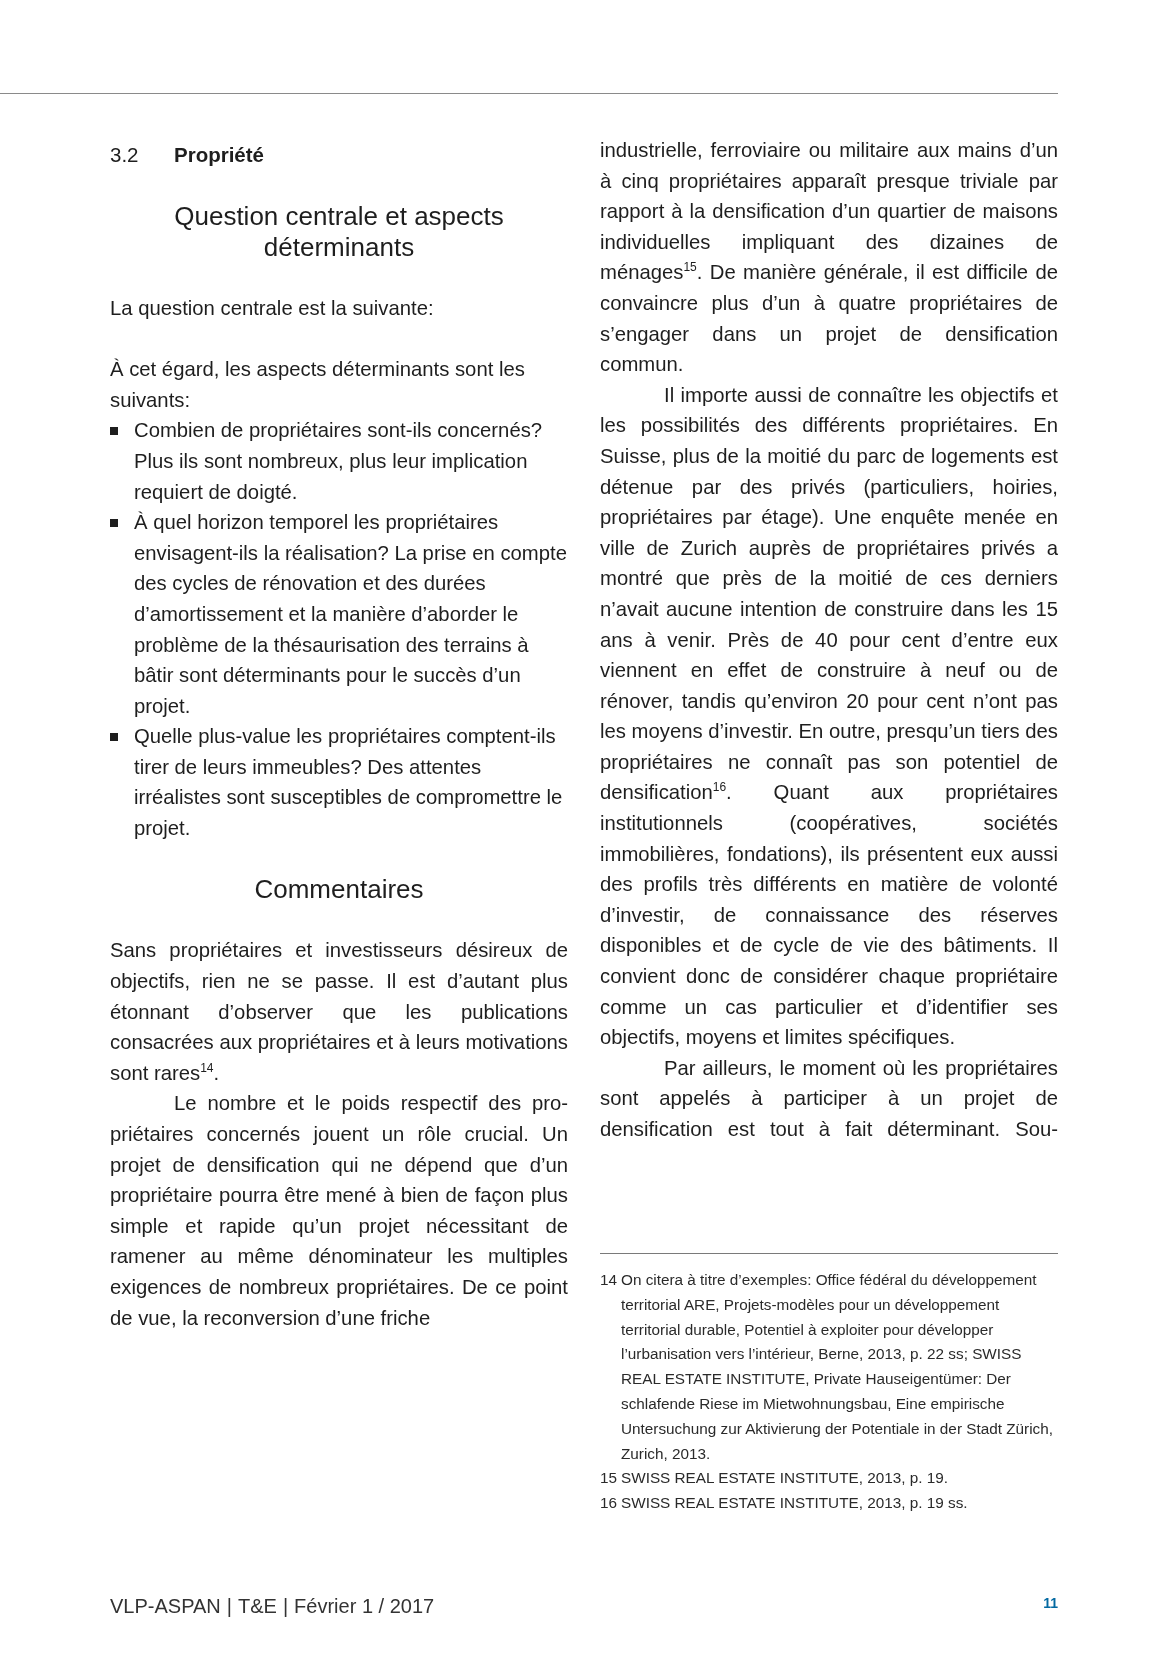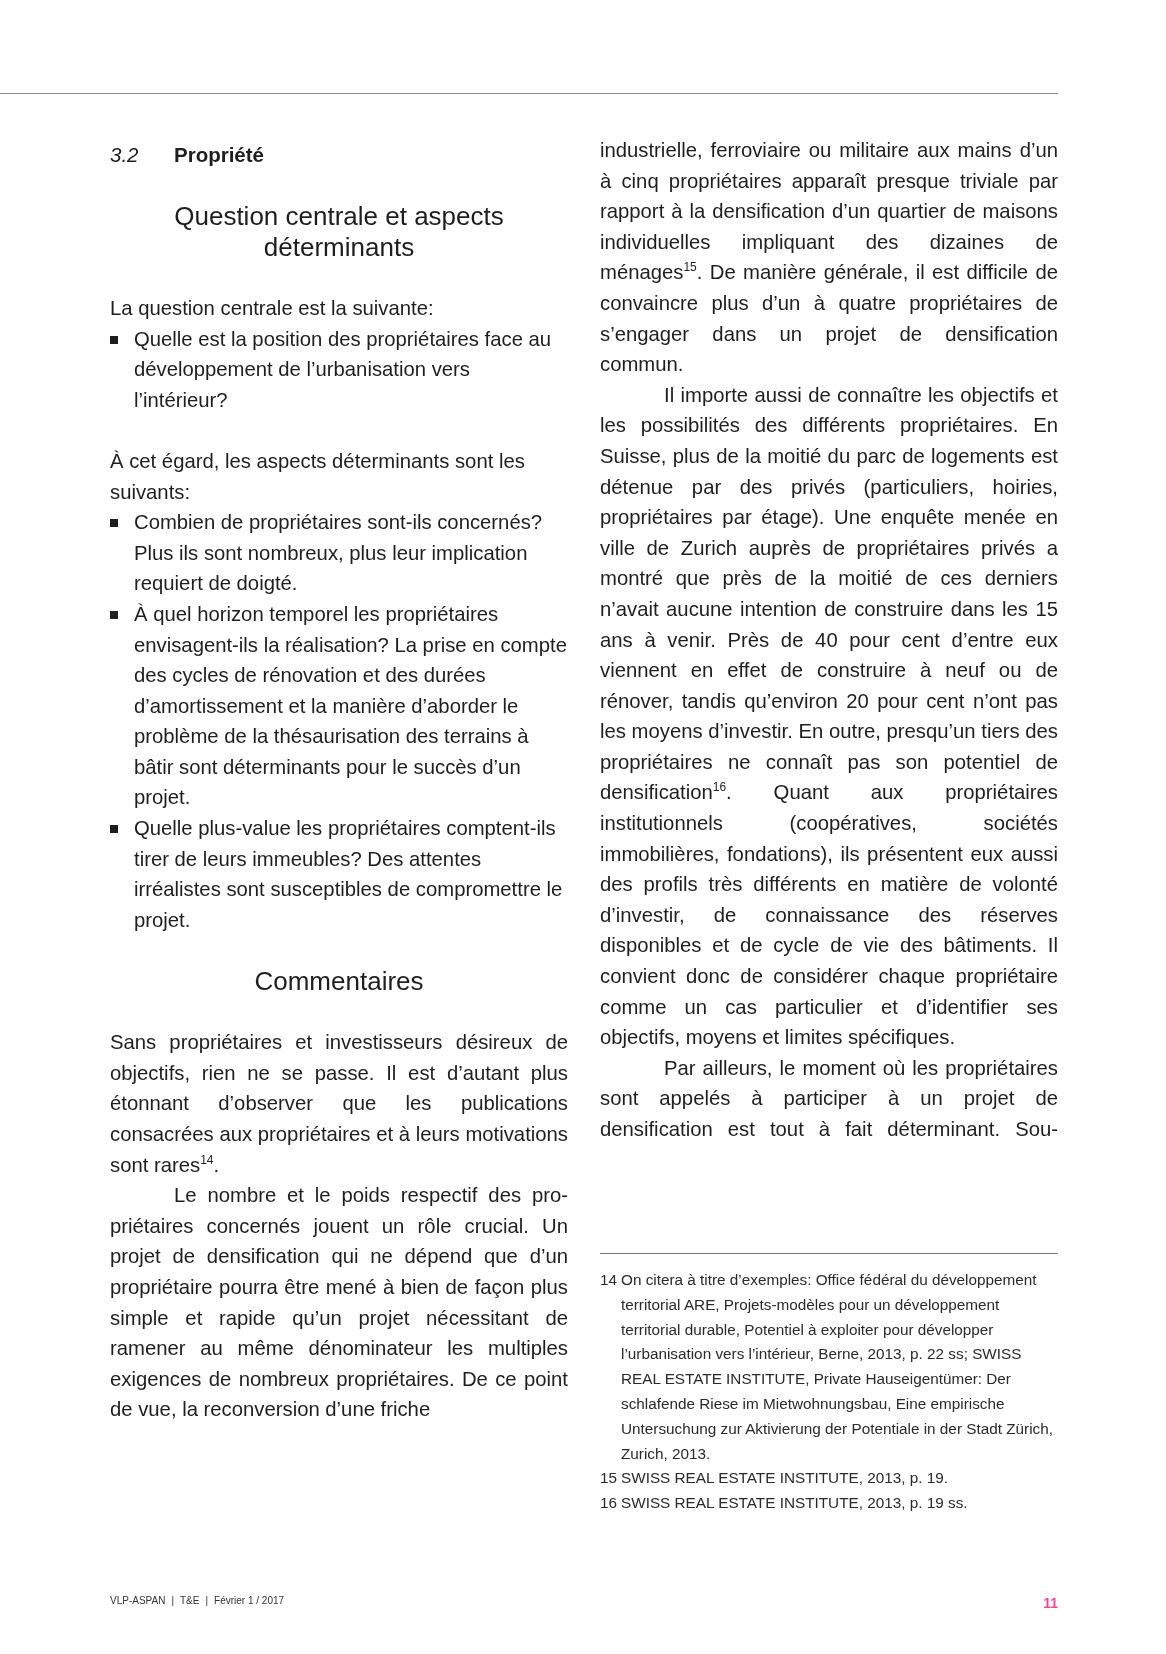--- a/index.html
+++ b/index.html
@@ -8,61 +8,58 @@
       font-family: "Liberation Sans", "DejaVu Sans", sans-serif;
       color: #1e1e1e;
     }
     .top-rule { position: absolute; left: 0; top: 93px; width: 1058px; height: 0; border-top: 1.5px solid #8a8a8a; }
 
     .col { position: absolute; top: 140px; font-size: 20.3px; line-height: 30.6px; }
     .col-left { left: 110px; width: 458px; }
     .col-right { left: 600px; width: 458px; }
 
     .sec-title { height: 30.6px; margin: 0; font-size: 20.5px; font-weight: normal; white-space: nowrap; }
-    .sec-num { display: inline-block; width: 64px; font-style: italic; }
+    .sec-num { display: inline-block; width: 64px; }
     .sec-name { font-weight: bold; text-align: right; }
 
     .subhead { margin: 30.6px 0 30.6px 0; font-weight: normal; font-size: 26px; line-height: 30.6px; text-align: center; }
     .p { margin: 0; }
     .just { text-align: justify; }
     .indent { text-indent: 64px; }
     .gap { height: 30.6px; }
 
     ul.bullets { list-style: none; margin: 0; padding: 0; }
     ul.bullets li { position: relative; padding-left: 24px; }
     ul.bullets li .bul {
       position: absolute; left: 0; top: 12px; width: 8px; height: 8px; background: #1e1e1e;
     }
     sup { font-size: 12px; line-height: 0; vertical-align: 8px; }
 
     .fn-rule { position: absolute; left: 600px; top: 1253px; width: 458px; border-top: 1.3px solid #7a7a7a; }
     .footnotes { position: absolute; left: 600px; top: 1268px; width: 460px; font-size: 15.3px; line-height: 24.8px; color: #2a2a2a; }
     .fn { position: relative; padding-left: 21px; margin: 0; }
     .fn-num { position: absolute; left: 0; top: 0; }
 
-    .footer-left { position: absolute; left: 110px; top: 1595px; font-size: 10px; color: #333; white-space: nowrap; }
+    .footer-left { position: absolute; left: 110px; top: 1595px; font-size: 20px; color: #333; white-space: nowrap; }
     .footer-left .sep { display: inline-block; margin: 0 6px; }
-    .page-num { position: absolute; right: 108px; top: 1595px; font-size: 14px; font-weight: bold; color: #ec4899; text-align: center; }
+    .page-num { position: absolute; right: 108px; top: 1595px; font-size: 14px; font-weight: bold; color: #0369a1; text-align: center; }
   </style>
 </head>
 <body>
 
 <div class="top-rule"></div>
 
 <div class="col col-left">
   <h2 class="sec-title">
     <span class="sec-num">3.2</span><span class="sec-name">Propriété</span>
   </h2>
 
   <div class="subhead">Question centrale et aspects déterminants</div>
 
   <p class="p">La question centrale est la suivante:</p>
-  <ul class="bullets">
-    <li><span class="bul"></span><span>Quelle est la position des propriétaires face au développement de l’urbanisation vers l’intérieur?</span></li>
-  </ul>
 
   <div class="gap"></div>
 
   <p class="p">À cet égard, les aspects déterminants sont les suivants:</p>
   <ul class="bullets">
     <li><span class="bul"></span><span>Combien de propriétaires sont-ils concer­nés? Plus ils sont nombreux, plus leur implication requiert de doigté.</span></li>
     <li><span class="bul"></span></li>
     <li><span class="bul"></span><span>À quel horizon temporel les propriétaires envisagent-ils la réalisation? La prise en compte des cycles de rénovation et des durées d’amortissement et la manière d’aborder le problème de la thésaurisation des terrains à bâtir sont déterminants pour le succès d’un projet.</span></li>
     <li><span class="bul"></span><span>Quelle plus-value les propriétaires comptent-ils tirer de leurs immeubles? Des attentes irréalistes sont susceptibles de compromettre le projet.</span></li>
   </ul>

